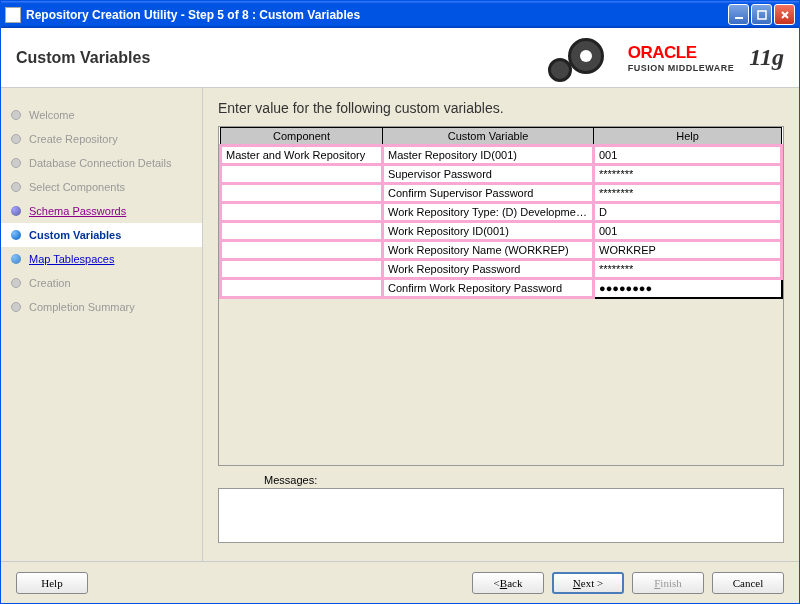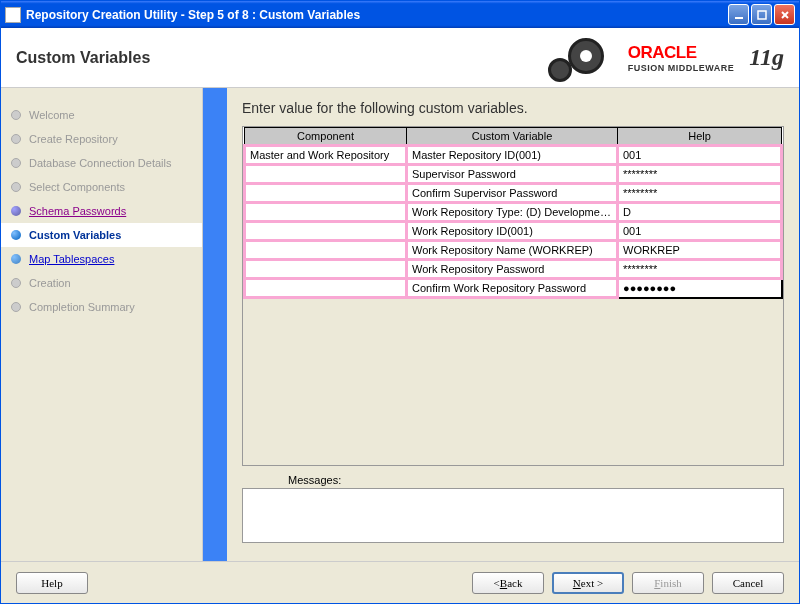--- a/index.html
+++ b/index.html
@@ -99,23 +99,22 @@
       border-radius: 50%;
       top: 9px; left: 9px;
     }
     .oracle-text { color: #ff0000; font-weight: bold; font-size: 17px; letter-spacing: -0.5px; }
     .fusion-text { color: #333; font-size: 9px; font-weight: bold; letter-spacing: 0.5px; }
     .eleven-g { font-size: 24px; color: #333; font-family: serif; font-style: italic; font-weight: bold; margin-left: 10px; }
     .eleven-g .g { font-style: italic; }
     .body-area {
       flex: 1;
       display: flex;
-      background: #3b82f6;
+      background: #86efac;
       overflow: hidden;
-      gap: 24px;
     }
     .sidebar {
       width: 202px;
       padding: 15px 10px;
       border-right: 1px solid #ccc;
       background: #ece9d8;
     }
     .step {
       display: flex;
       align-items: center;

